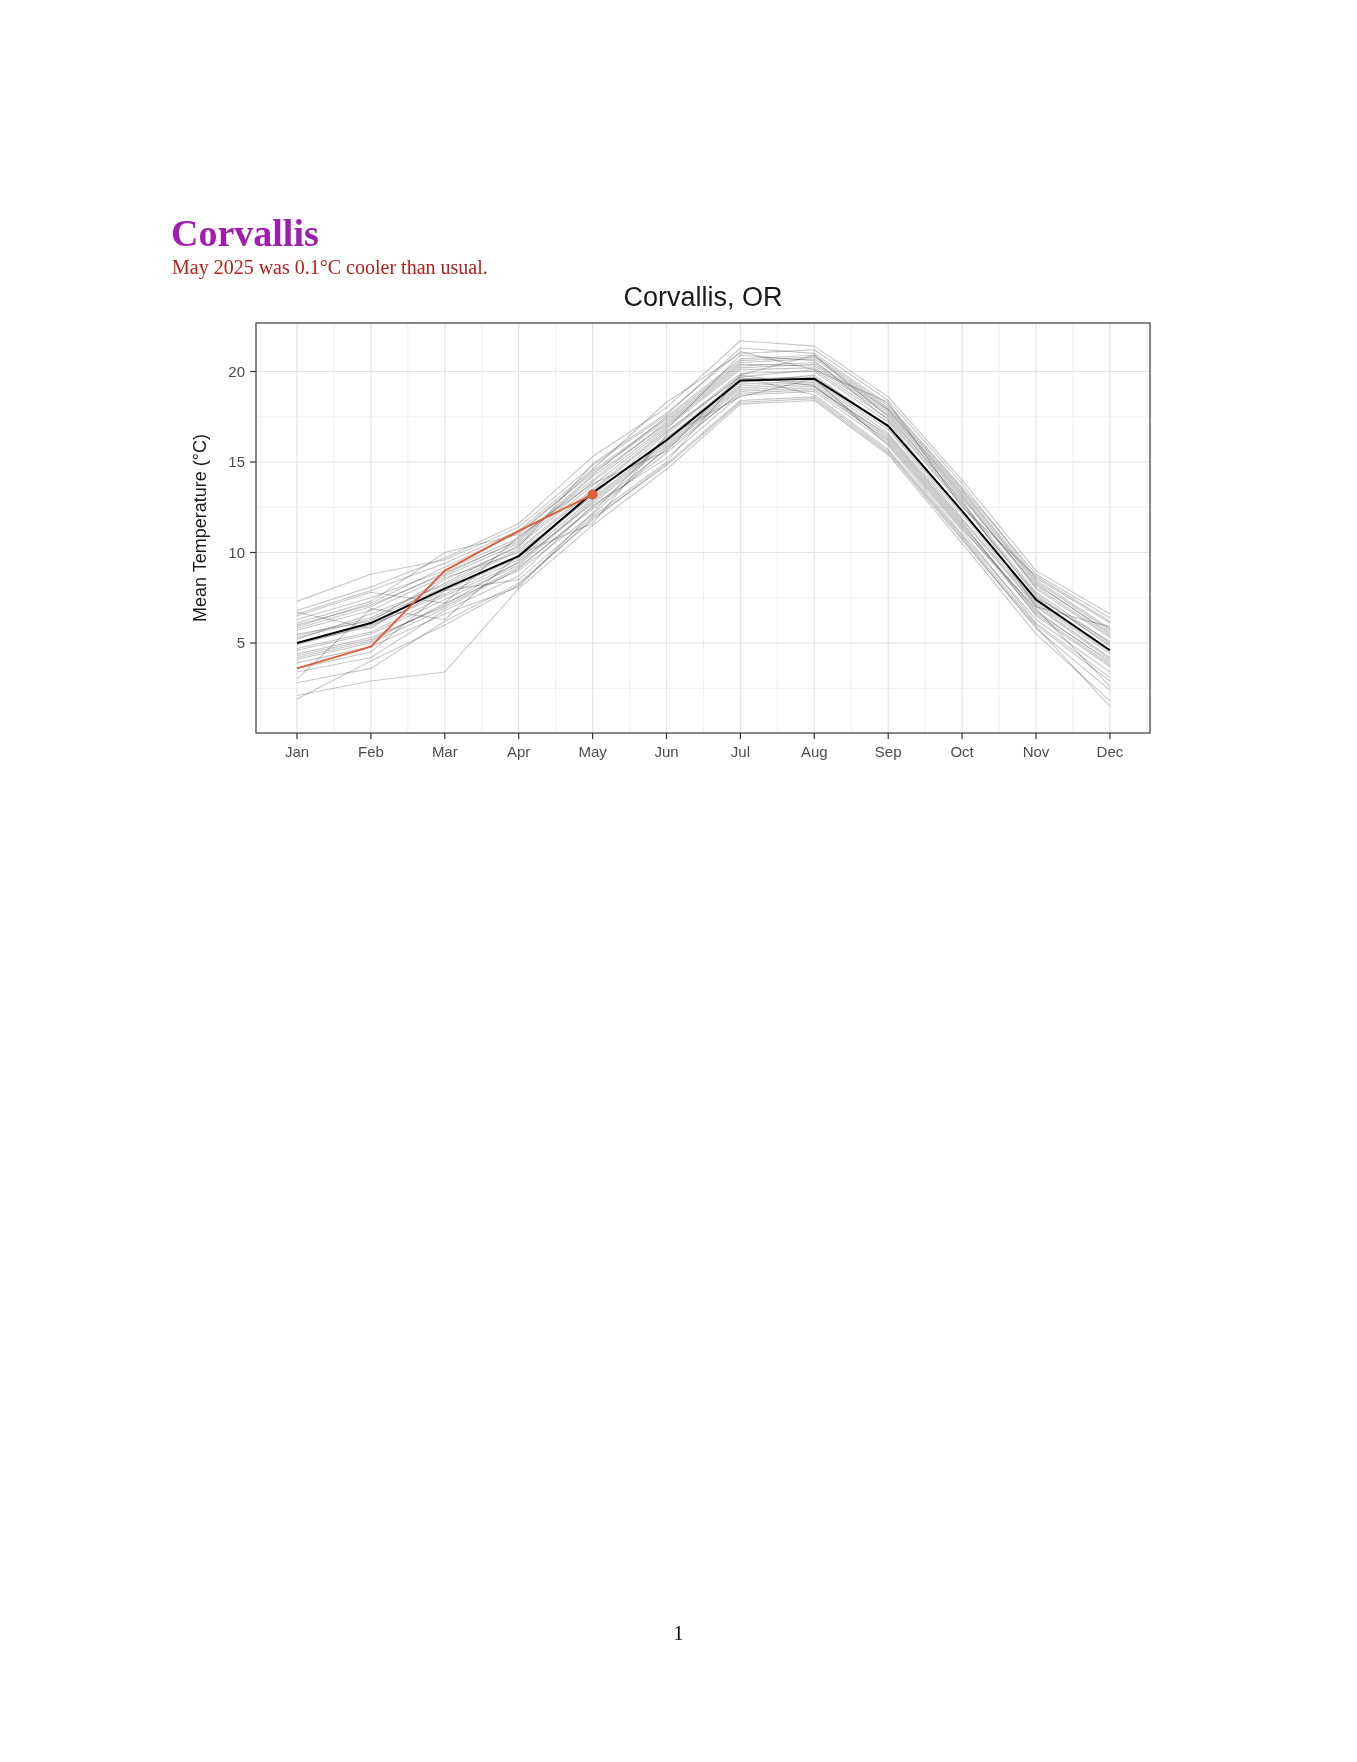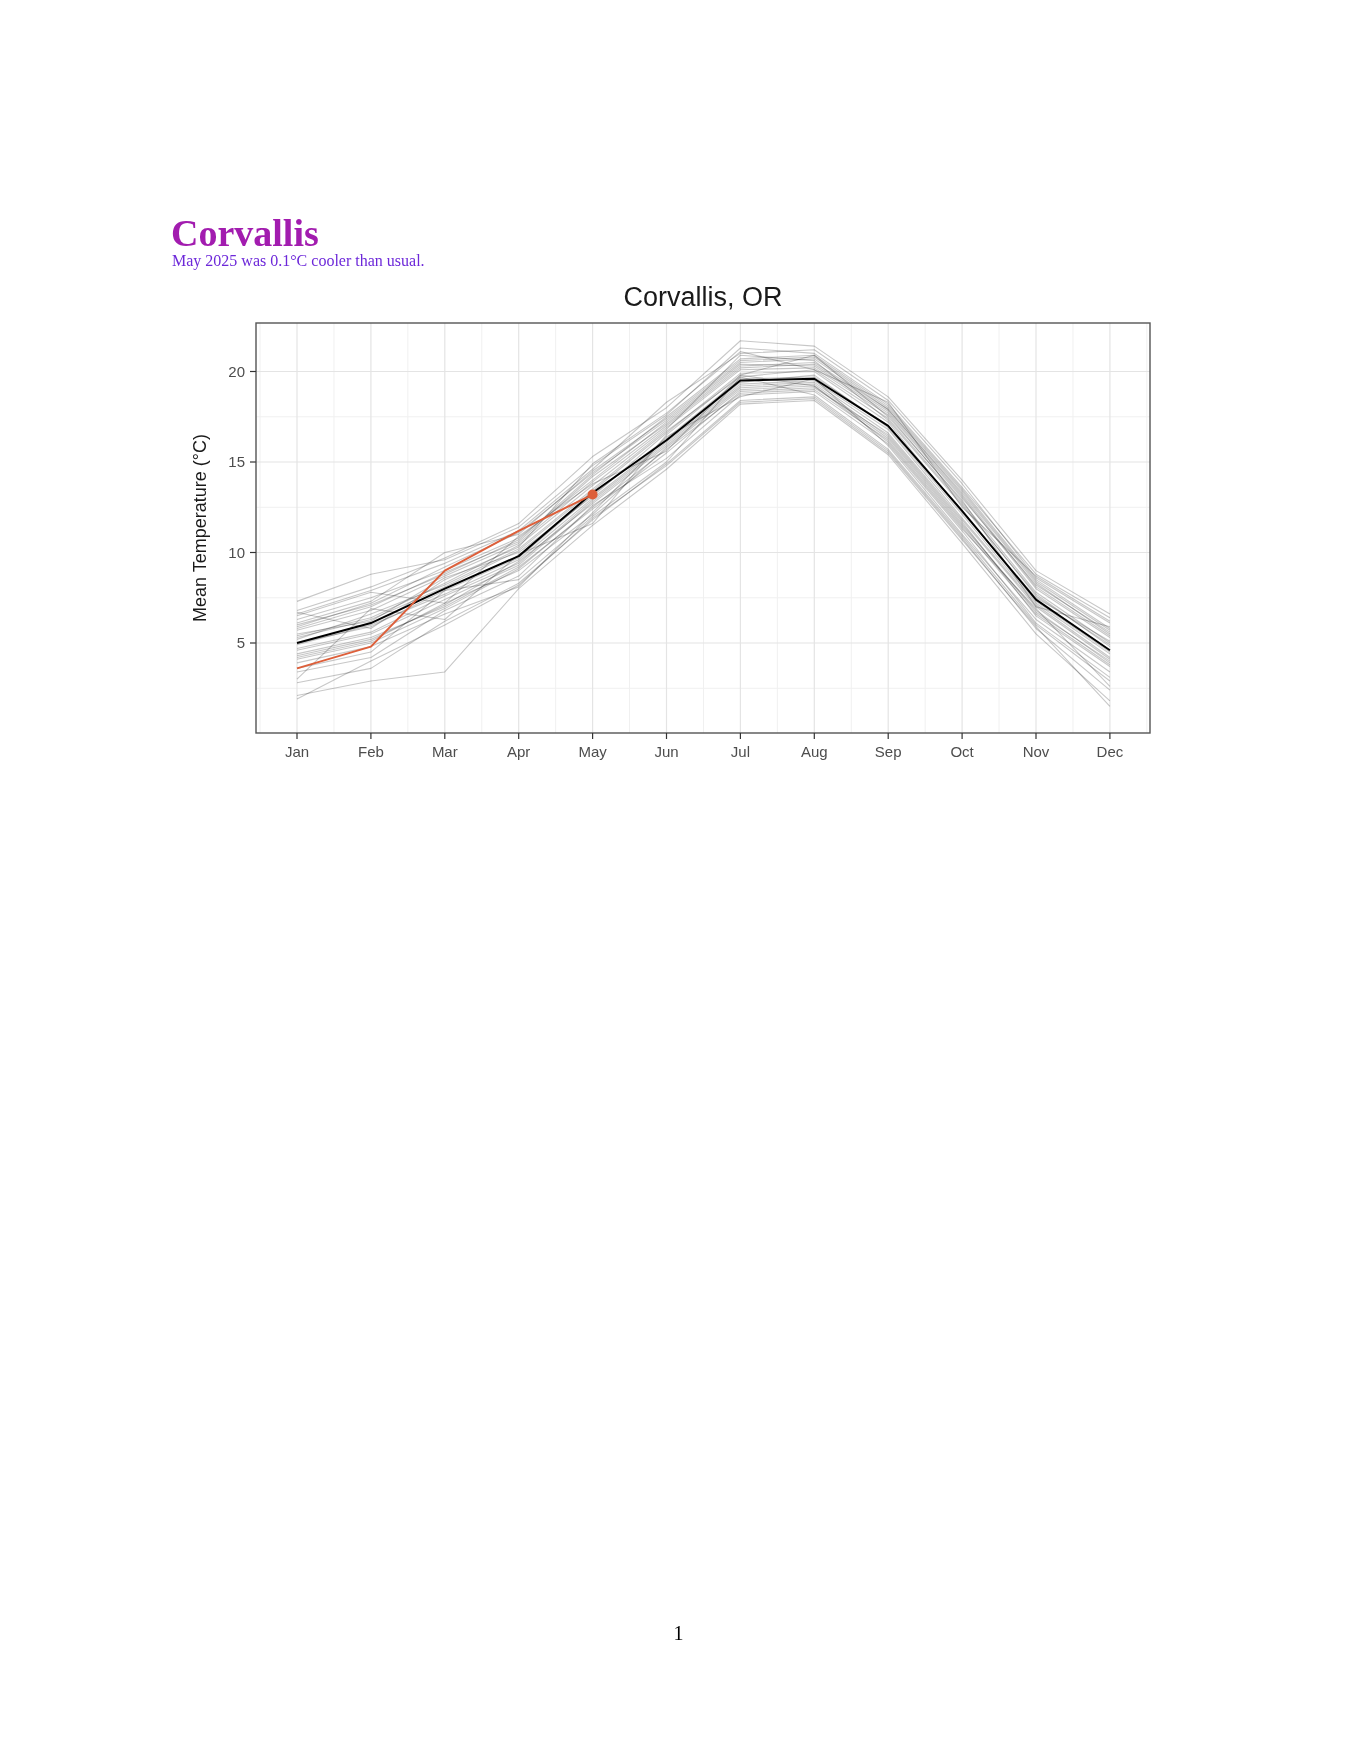--- a/index.html
+++ b/index.html
@@ -1,21 +1,21 @@
 <!DOCTYPE html>
 <html><head>
 <meta charset="utf-8">
 <style>
   html,body{margin:0;padding:0;background:#ffffff;}
   .page{position:relative;width:1357px;height:1762px;background:#ffffff;overflow:hidden;
         font-family:"Liberation Serif", serif;color:#111;}
   .doc-title{position:absolute;left:171px;top:186px;font-size:38px;font-weight:bold;
              font-family:"Liberation Serif", serif;color:#a21caf;}
-  .doc-subtitle{position:absolute;left:172px;top:236px;font-size:16px;
-                font-family:"Liberation Serif", serif;color:#6d28d9;}
+  .doc-subtitle{position:absolute;left:172px;top:236px;font-size:20px;
+                font-family:"Liberation Serif", serif;color:#b91c1c;}
   .chart-figure{position:absolute;left:0;top:0;width:1357px;height:800px;margin:0;}
   .chart-figure svg{position:absolute;left:0;top:0;}
   .page-number{position:absolute;left:0;top:1622px;width:1357px;text-align:center;
                font-size:20px;font-family:"Liberation Serif", serif;color:#000;}
 </style>
 </head>
 <body>
 
 <div class="page">
 

